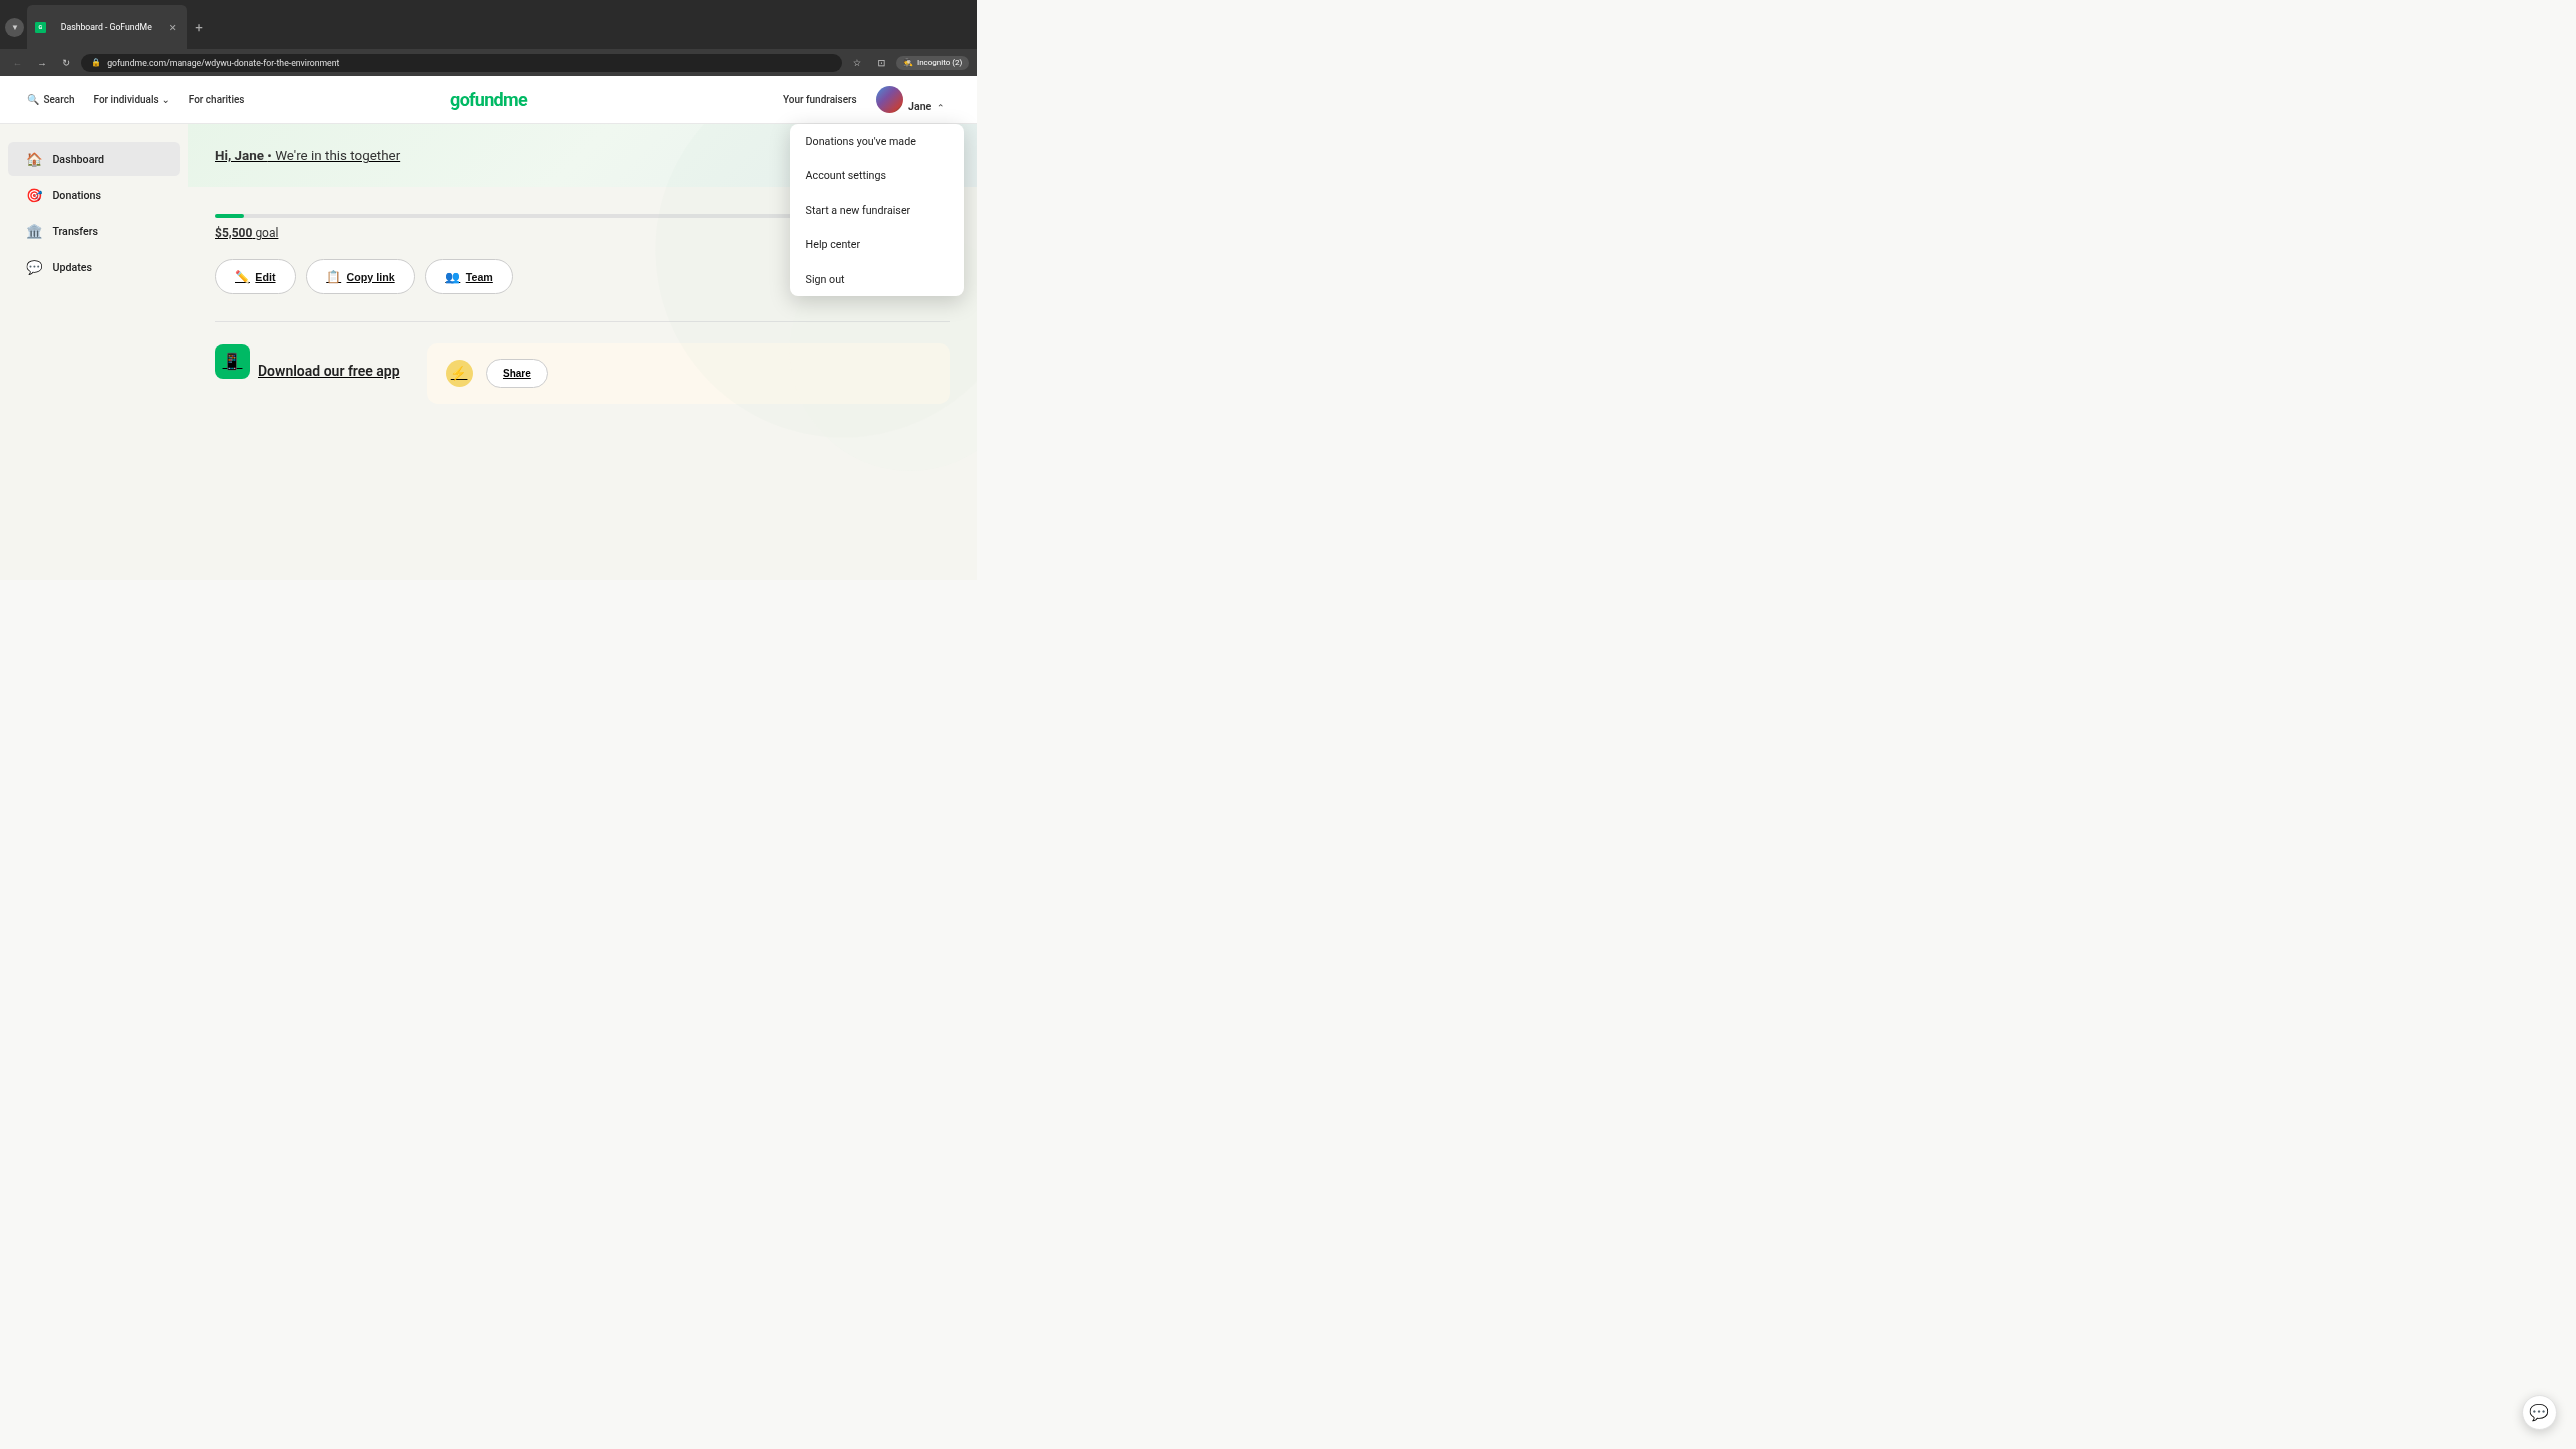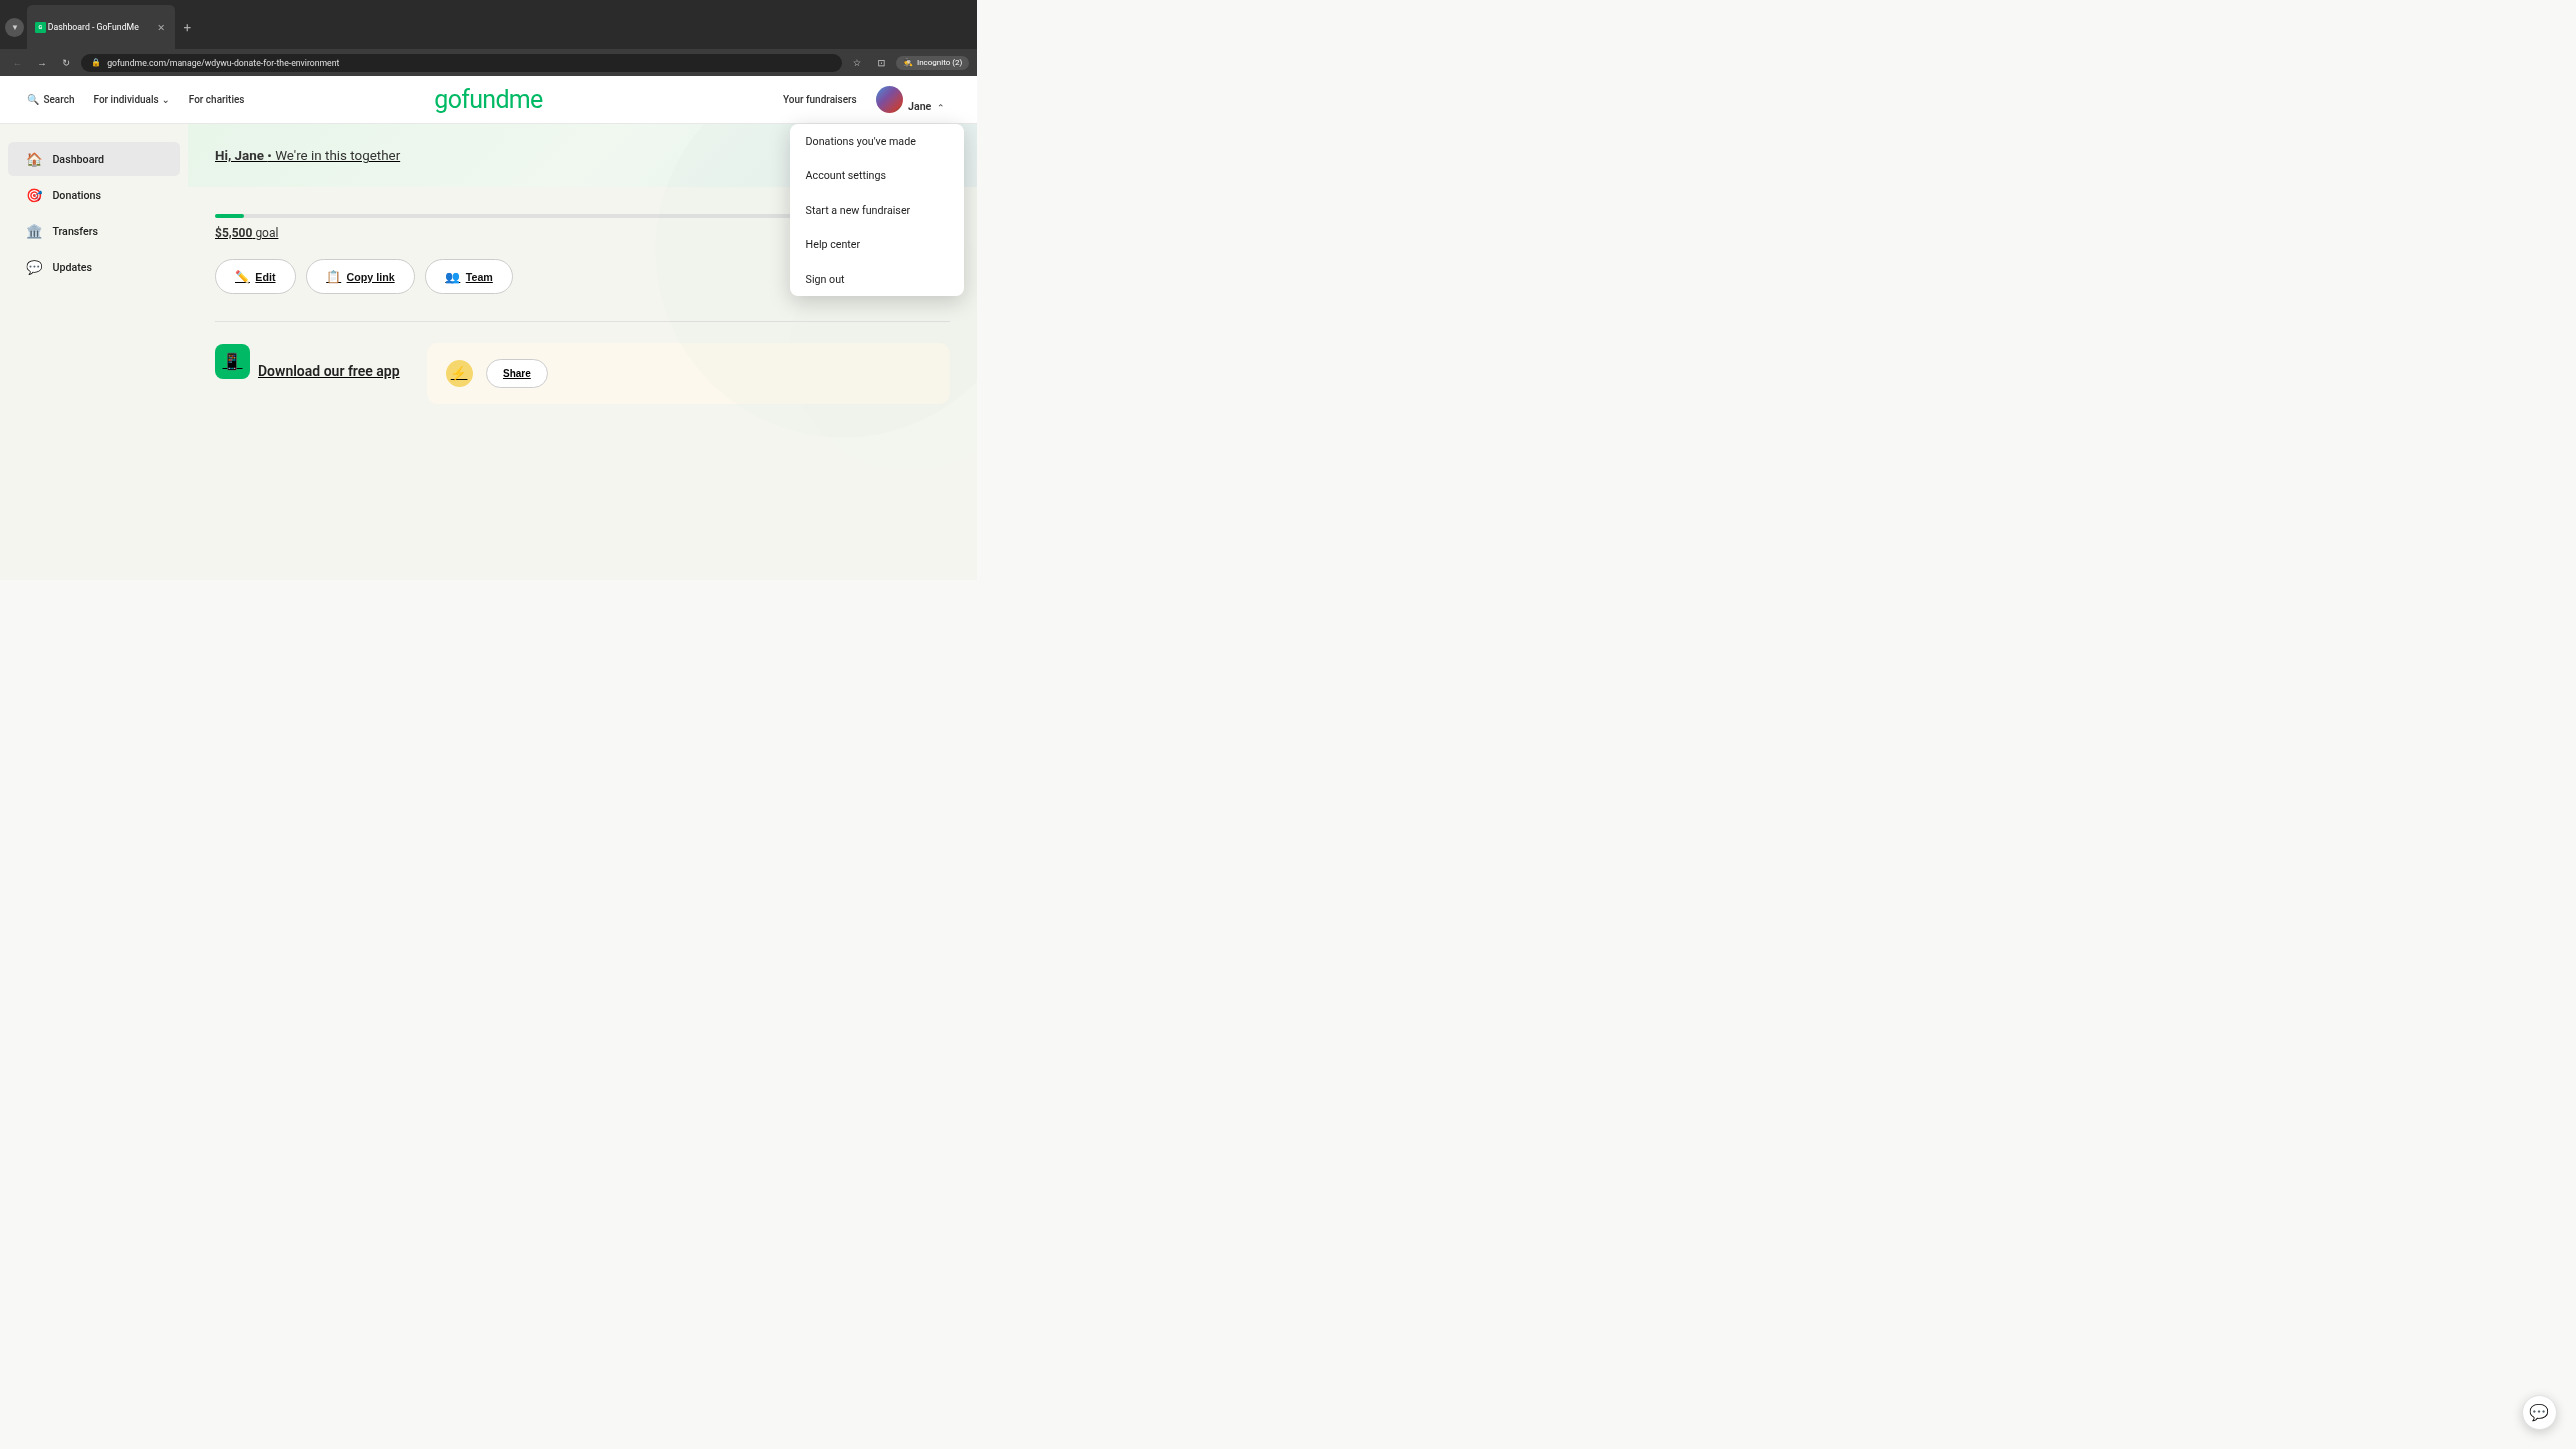--- a/index.html
+++ b/index.html
@@ -25,21 +25,21 @@
     }
     .browser-tab-expand {
       width: 19px; height: 19px;
       border-radius: 50%;
       background: #555;
       display: flex; align-items: center; justify-content: center;
       color: #ccc; font-size: 8px;
       cursor: pointer;
     }
     .browser-tab {
-      display: flex; align-items: center; gap: 2px;
+      display: flex; align-items: center; gap: 15px;
       background: #3c3c3c;
       border-radius: 5.4px 5.4px 0 0;
       padding: 16px 8px;
       min-width: 148px;
       color: #fff;
       font-size: 8.7px;
     }
     .browser-tab .tab-favicon {
       width: 10.7px; height: 10.7px;
       background: #00b964;
@@ -143,22 +143,22 @@
       color: #333;
       font-size: 10px;
       cursor: pointer;
       font-weight: 500;
     }
     .nav-logo {
       position: absolute; left: 50%; transform: translateX(-50%);
       display: flex; align-items: center;
     }
     .logo-text {
-      font-size: 25px;
-      font-weight: 400;
+      font-size: 18px;
+      font-weight: 700;
       color: #00b964;
       letter-spacing: -0.7px;
     }
     .nav-right {
       margin-left: auto;
       display: flex; align-items: center; gap: 13.4px;
     }
     .your-fundraisers-btn {
       color: #333;
       font-size: 10px;

